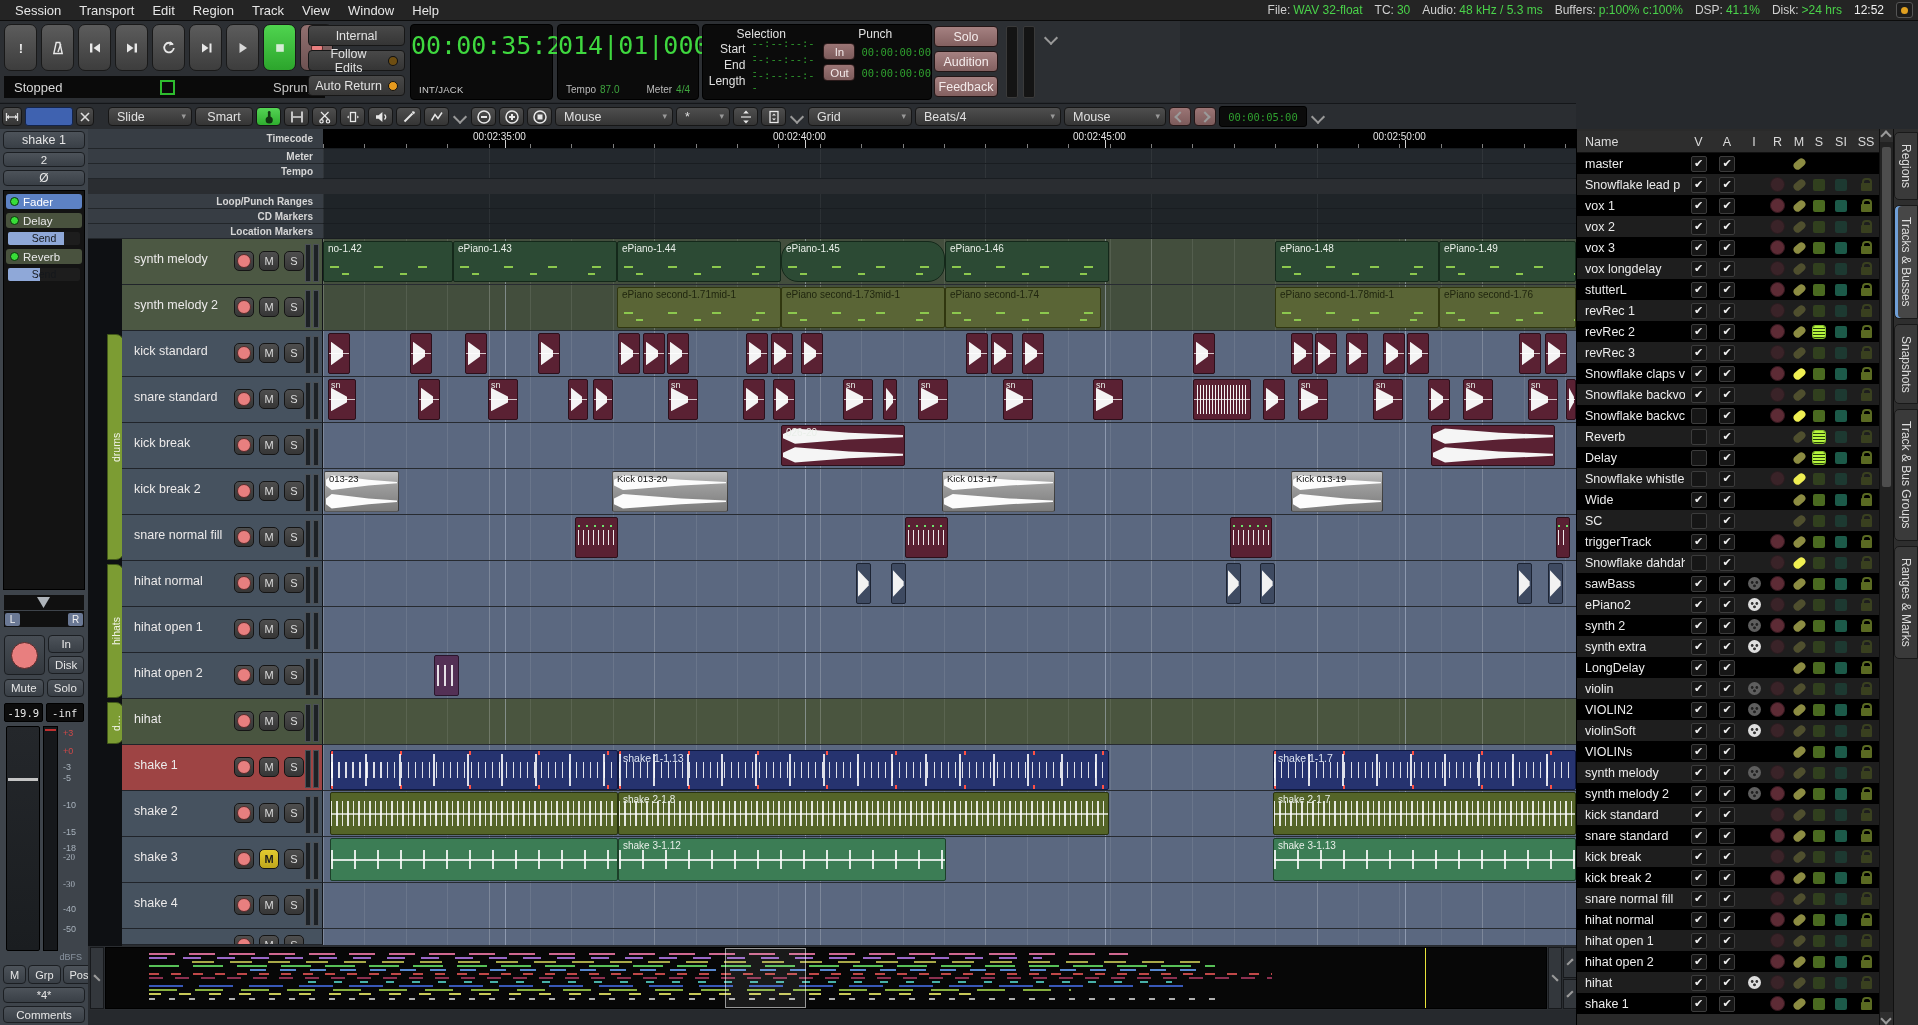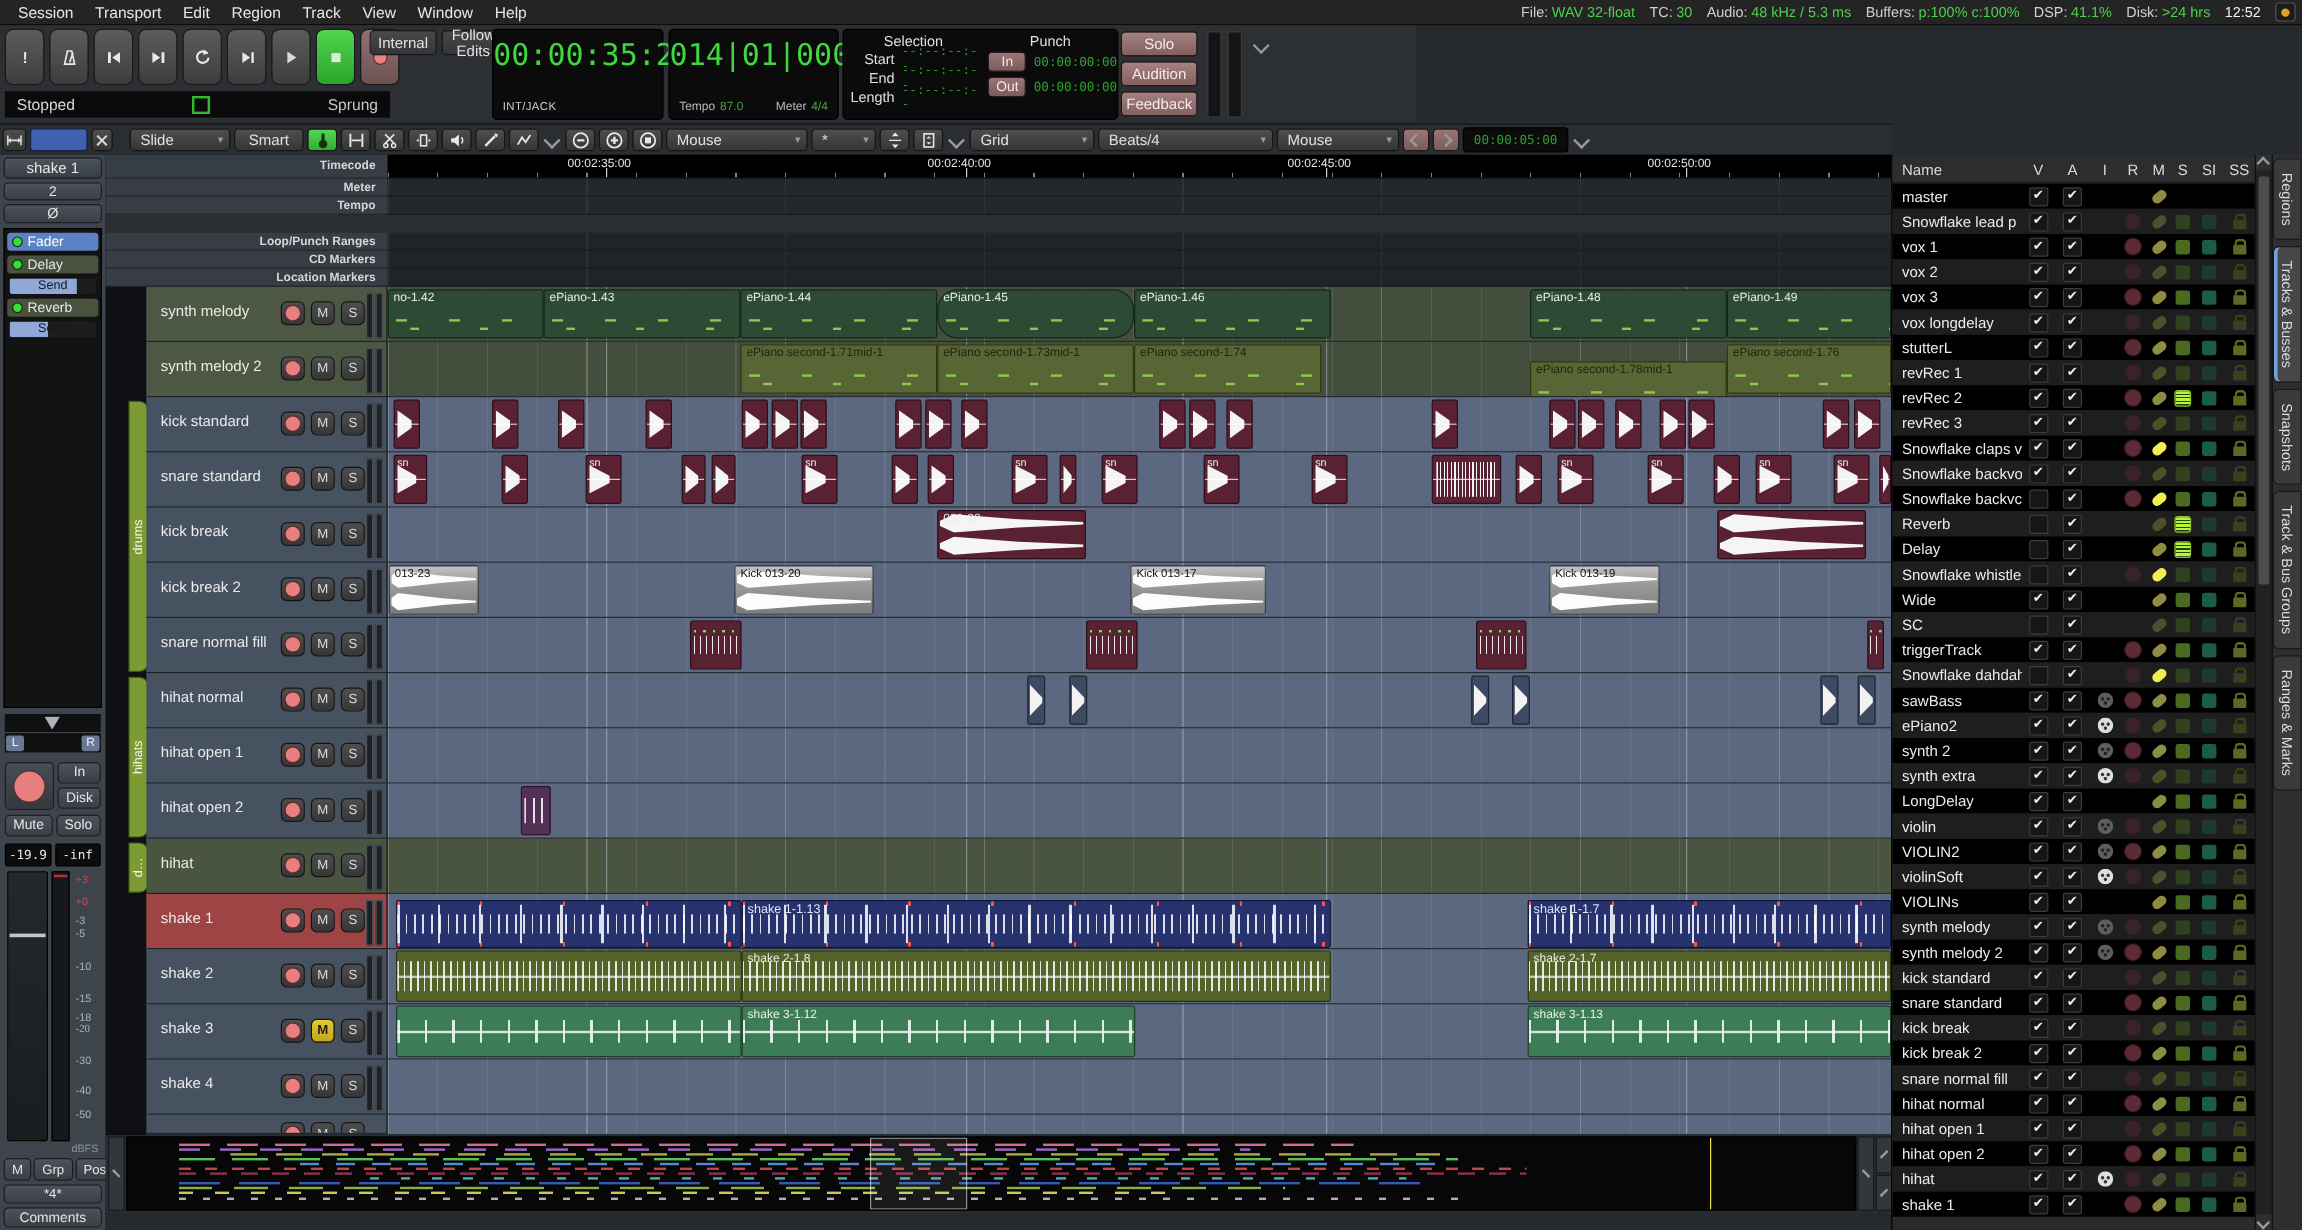--- a/index.html
+++ b/index.html
@@ -17,21 +17,21 @@
   
   #transport{position:absolute;top:21px;left:0;width:1180px;height:81px;background:#2c2f33}
   #tbuttons{position:absolute;left:4px;top:3px;display:flex;gap:4px}
   .tbig{width:33px;height:47px;background:linear-gradient(#5c5c5c,#3d3d3d);border:1px solid #191919;border-radius:7px;
         display:flex;align-items:center;justify-content:center;padding:0}
   .tbig.active{background:linear-gradient(#4fd44f,#2ca52c)}
   .tbig.recbtn{background:linear-gradient(#927070,#6d5252)}
   #stopped-bar{position:absolute;left:4px;top:55px;width:301px;height:22px;background:#0a0a0a;display:flex;align-items:center;
                justify-content:space-between;padding:0 10px;font-size:13px;color:#d8d8d8}
   #stopped-square{width:11px;height:11px;border:2px solid #2ebc2e;background:#0a0a0a}
-  #sync-col{position:absolute;left:308px;top:4px;width:97px;display:flex;flex-direction:row;gap:4px}
+  #sync-col{position:absolute;left:308px;top:4px;width:97px;display:flex;flex-direction:column;gap:4px}
   .syncbtn{height:21px;background:linear-gradient(#494949,#353535);border:1px solid #171717;border-radius:4px;color:#e2e2e2;
            font-size:12.5px;display:flex;align-items:center;justify-content:center;gap:6px}
   .led{width:8px;height:8px;border-radius:50%;border:1px solid #111}
   .led.dim-amber{background:#6e4e12}.led.amber{background:#e69a1e}
   .blackpanel{position:absolute;top:3px;height:74px;background:#0b0b0b;border:1px solid #000;border-radius:4px}
   #clock-panel{left:410px;width:141px}
   #bbt-panel{left:557px;width:140px}
   .clock-big{font-family:"DejaVu Sans Mono",monospace;font-size:25px;color:#3fd83f;text-align:center;margin-top:6px;white-space:nowrap}
   .clock-sub{position:absolute;bottom:4px;left:8px;font-size:9.5px;color:#cfcfcf;letter-spacing:.3px}
   .bbt-sub{position:absolute;bottom:4px;left:8px;right:8px;font-size:10px;color:#bbb;display:flex;justify-content:space-between}
@@ -607,21 +607,21 @@
     <div id="vmeter"></div>
     <div id="mscale">
         <span class="red" style="top: 1%;">+3</span>
         <span class="red" style="top: 9%;">+0</span>
         <span style="top: 16%;">-3</span>
         <span style="top: 21%;">-5</span>
         <span style="top: 33%;">-10</span>
         <span style="top: 45%;">-15</span>
         <span style="top: 52%;">-18</span>
         <span style="top: 56%; font-family: Liberation Serif, serif;">-20</span>
-        <span style="top: 68%;">-30</span>
+        <span style="top: 68%; font-family: Liberation Serif, serif;">-30</span>
         <span style="top: 79%;">-40</span>
         <span style="top: 88%;">-50</span>
       </div>
   </div>
   <div id="dbfs">dBFS</div>
   <div id="mgp">
     <button class="sbtn sm3" style="margin:0">M</button>
     <button class="sbtn sm3" style="margin:0">Grp</button>
     <button class="sbtn sm3" style="margin:0">Post</button>
   </div>
@@ -920,21 +920,21 @@
         <div class="tlane bg-midi" style="top: 46px;">
           <div class="region rt-midi2" style="left: 294px; width: 164px;">
             <span class="rlab">ePiano second-1.71mid-1</span>
           </div>
           <div class="region rt-midi2" style="left: 458px; width: 164px;">
             <span class="rlab">ePiano second-1.73mid-1</span>
           </div>
           <div class="region rt-midi2" style="left: 622px; width: 156px;">
             <span class="rlab">ePiano second-1.74</span>
           </div>
-          <div class="region rt-midi2" style="left: 952px; width: 164px; margin-top: 14px;">
+          <div class="region rt-midi2" style="left: 952px; width: 164px;">
             <span class="rlab">ePiano second-1.78mid-1</span>
           </div>
           <div class="region rt-midi2" style="left: 1116px; width: 137px;">
             <span class="rlab">ePiano second-1.76</span>
           </div>
         </div>
         <div class="tlane bg-audio" style="top: 92px;">
           <div class="region rt-kick" style="left: 5px; width: 22px;"></div>
           <div class="region rt-kick" style="left: 87px; width: 22px;"></div>
           <div class="region rt-kick" style="left: 142px; width: 22px;"></div>

